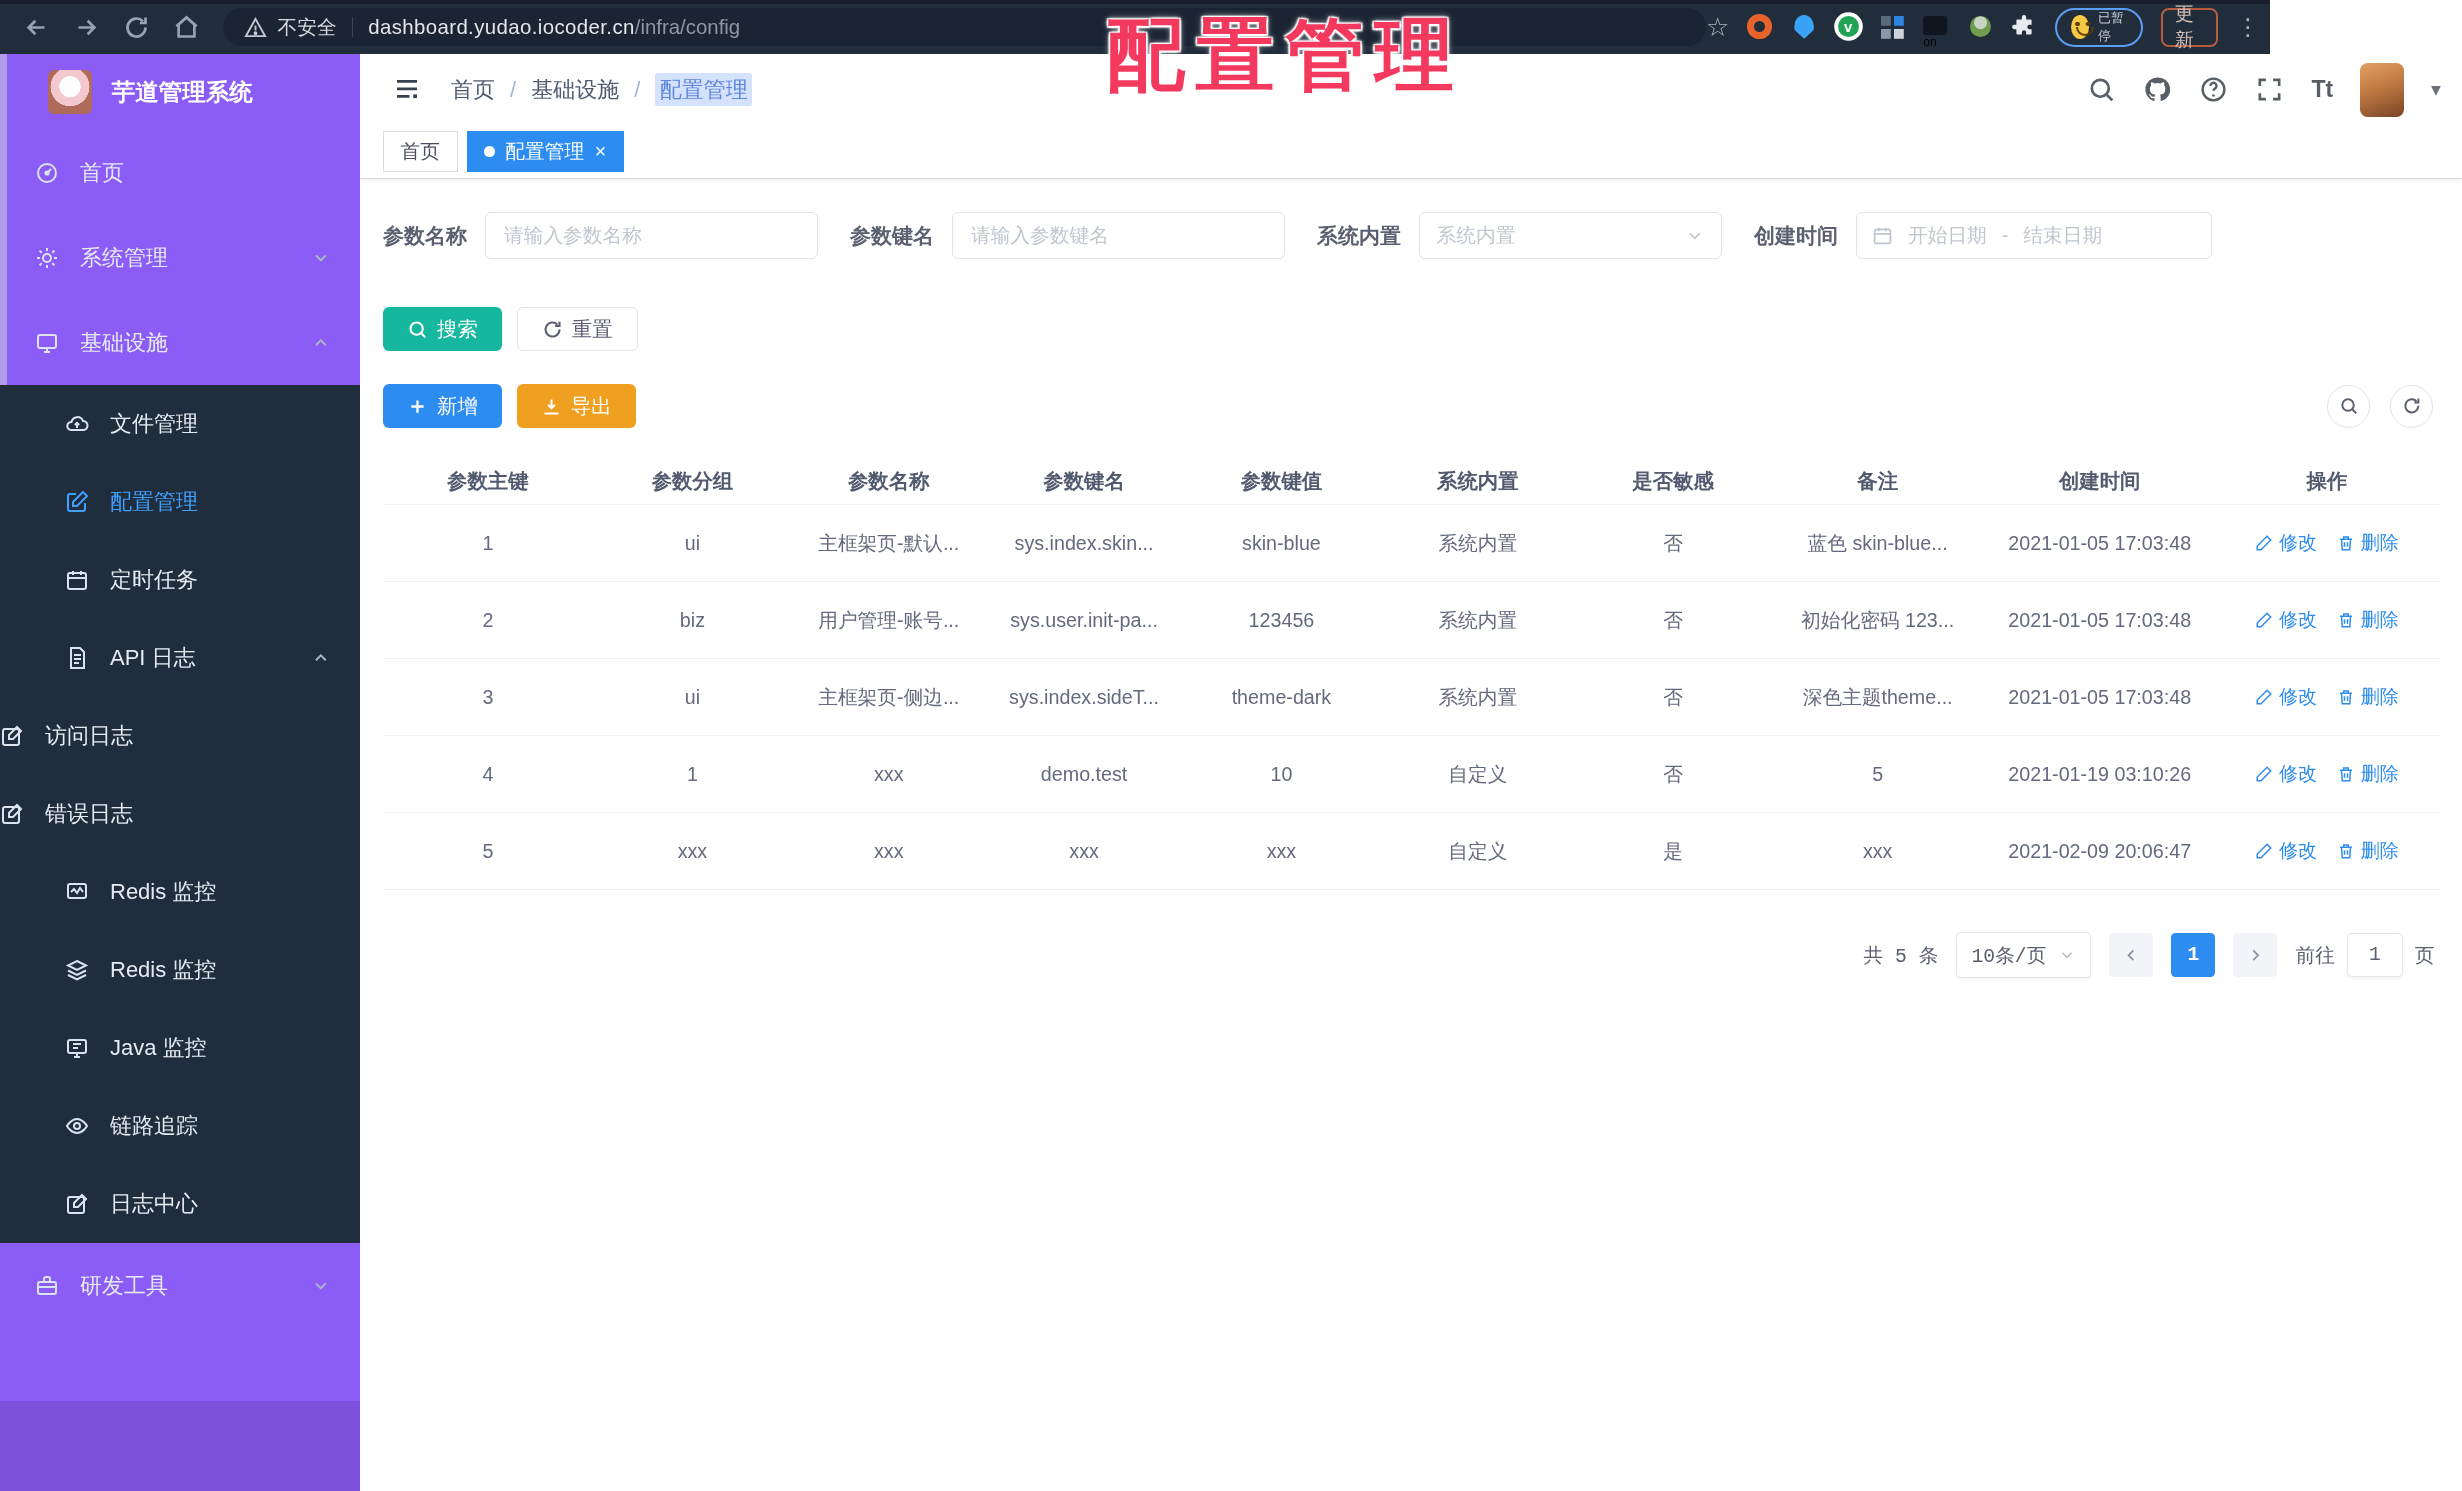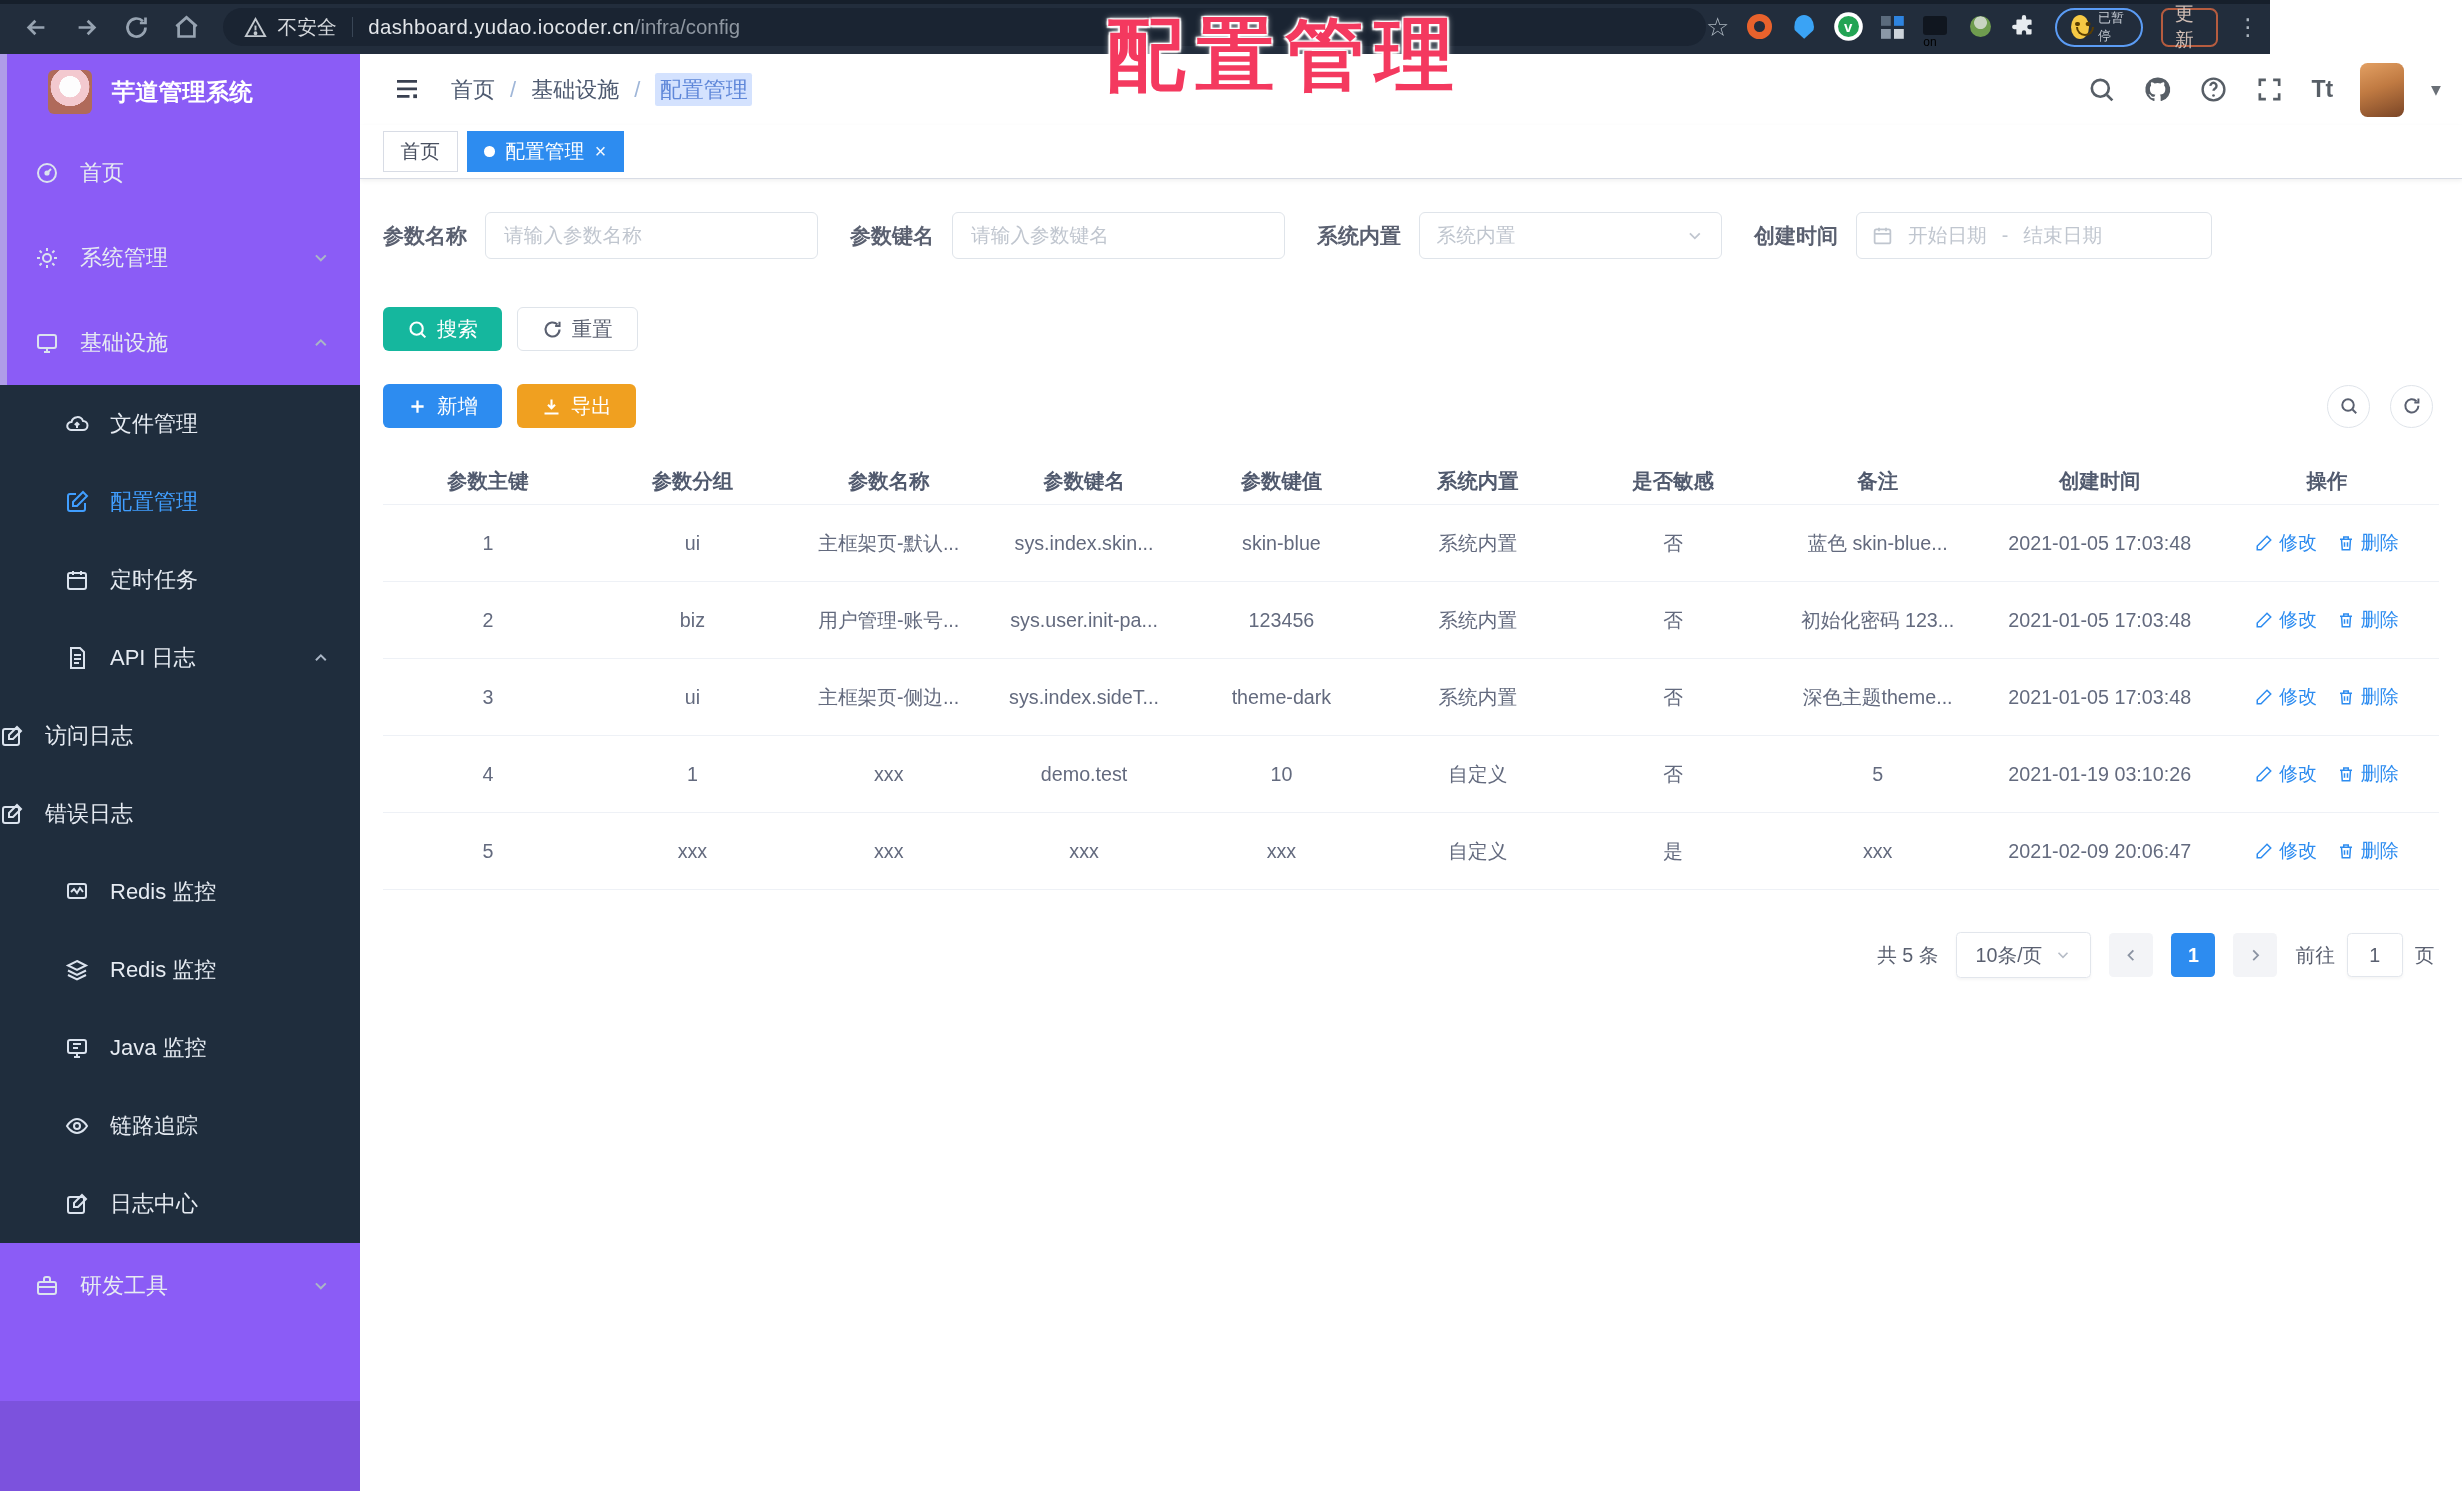--- a/index.html
+++ b/index.html
@@ -103,21 +103,21 @@
   .circle-btn svg{width:19.7px;height:19.7px;}
   
   .table{margin-top:29px;width:100%;}
   .tr{display:grid;grid-template-columns:10.2% 9.7% 9.4% 9.6% 9.6% 9.5% 9.5% 10.4% 11.2% 10.9%;align-items:center;height:76px;border-bottom:1.5px solid #eef1f6;text-align:center;font-size:19.7px;color:#636a7e;}
   .tr.head{height:47px;font-size:20.4px;color:#515a6e;font-weight:700;}
   .td{overflow:hidden;text-overflow:ellipsis;white-space:nowrap;padding:0 4.5px;}
   .op{display:flex;justify-content:center;gap:19.7px;color:#2d8cf0;}
   .lnk{display:inline-flex;align-items:center;gap:6px;font-size:19px;cursor:pointer;white-space:nowrap;}
   .lnk svg{width:18px;height:18px;}
   
-  .pager{margin-top:42px;display:flex;align-items:center;justify-content:flex-end;gap:18px;font-size:19.7px;color:#5a6070;padding-right:4.5px;}
+  .pager{margin-top:42px;display:flex;align-items:center;justify-content:flex-end;gap:18px;font-size:19.7px;color:#5a6070;padding-right:4.5px;font-family:Liberation Mono, monospace;}
   .psize{width:133px;height:44px;border:1.5px solid #e2e6ec;border-radius:4.5px;display:flex;align-items:center;justify-content:center;gap:12px;color:#5a6070;box-shadow:0 1.5px 3px rgba(0,0,0,.04);}
   .psize .chev{width:18px;height:18px;color:#b7bdc7;}
   .pbtn{width:44px;height:44px;border-radius:4.5px;background:#f3f4f7;display:flex;align-items:center;justify-content:center;color:#8b93a2;cursor:pointer;}
   .pbtn svg{width:16.6px;height:16.6px;}
   .pcur{width:44px;height:44px;border-radius:4.5px;background:#2d8cf0;color:#fff;display:flex;align-items:center;justify-content:center;font-weight:600;cursor:pointer;}
   .goto{display:flex;align-items:center;gap:12px;}
   .goto-input{width:56px;height:44px;border:1.5px solid #e2e6ec;border-radius:4.5px;text-align:center;font-size:19.7px;color:#5a6070;outline:none;box-sizing:border-box;font-family:inherit;box-shadow:0 1.5px 3px rgba(0,0,0,.04);}
 </style>
 </head>
 <body>

